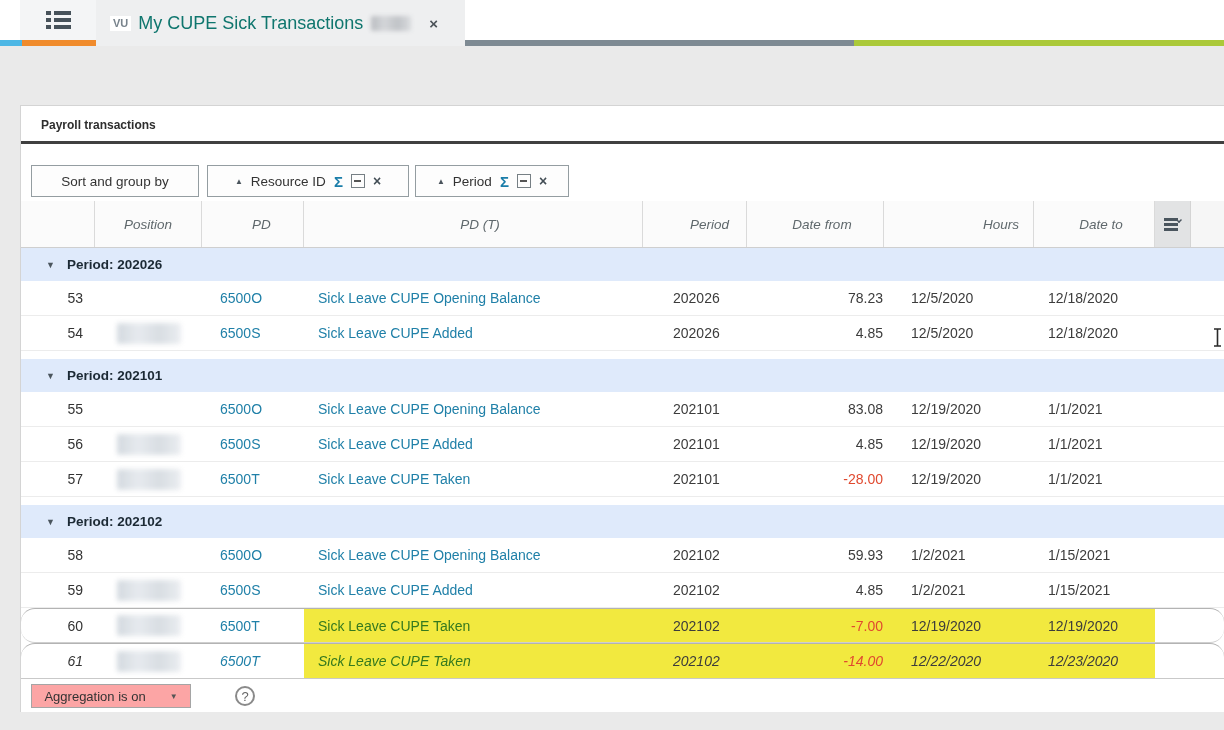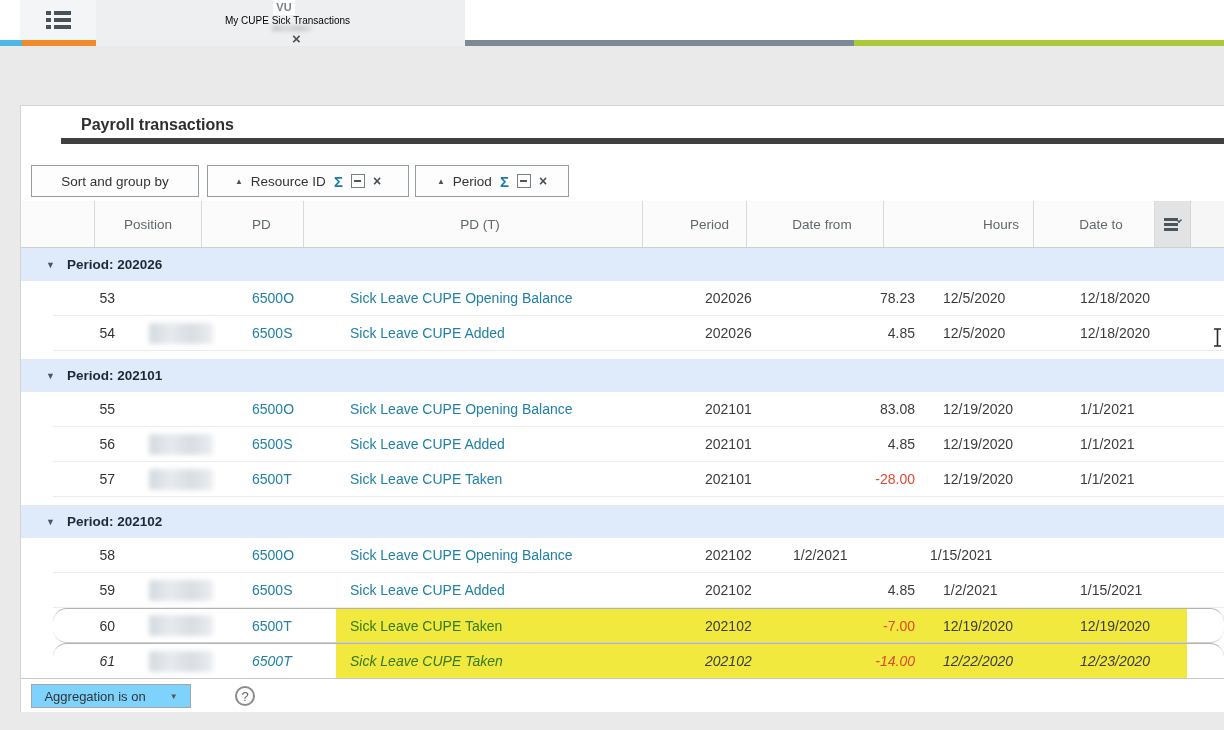--- a/index.html
+++ b/index.html
@@ -6,74 +6,74 @@
   html,body { width:1224px; height:730px; }
   body {
     position:relative; overflow:hidden; background:#eaeaea;
     font-family:"Liberation Sans", sans-serif; color:#3c3c3c;
   }
   
   .tabbar { position:absolute; left:0; top:0; width:1224px; height:40px; background:#ffffff; }
   .nav-btn { position:absolute; left:20px; top:0; width:76px; height:40px; background:#f4f5f6;
              display:flex; align-items:center; justify-content:center; cursor:pointer; }
   .tab { position:absolute; left:96px; top:0; width:369px; height:46px; background:#eeeff0;
-         display:flex; align-items:center; padding-left:14px;flex-direction:column; }
+         display:flex; align-items:center; padding-left:14px; }
   .tab-badge { background:#ffffff; color:#78838c; font-size:11px; font-weight:bold;
                padding:2px 3px; margin-right:7px; line-height:1; }
-  .tab-title { font-size:10px; color:#000000; white-space:nowrap; }
+  .tab-title { font-size:18px; color:#0f766e; white-space:nowrap; }
   .tab-redacted { display:inline-block; width:40px; height:15px; margin-left:8px;
                   background:linear-gradient(90deg,#b9bcc0,#d4d6d9,#c0c3c7,#d9dbde);
                   filter:blur(2px); border-radius:2px; }
   .tab-close { margin-left:18px; font-size:15px; font-weight:bold; color:#4c5359; cursor:pointer; line-height:1; }
   
   .strip { position:absolute; top:40px; height:6px; }
   .strip.blue   { left:0;     width:22px;  background:var(--strip_blue); }
   .strip.orange { left:22px;  width:74px;  background:var(--strip_orange); }
   .strip.gray   { left:465px; width:389px; background:var(--strip_gray); }
   .strip.green  { left:854px; width:370px; background:var(--strip_green); }
   
   .panel { position:absolute; left:20px; top:105px; width:1204px; height:607px;
            background:#ffffff; border:1px solid #d4d4d4; border-right:none; }
-  .panel-title { height:38px; line-height:38px; padding-left:20px; font-size:16px;
-                 font-weight:bold; color:#2e2e2e; border-bottom:6px solid #404040;margin-left:40px; }
+  .panel-title { height:38px; line-height:38px; padding-left:20px; font-size:12px;
+                 font-weight:bold; color:#2e2e2e; border-bottom:3px solid #404040; }
   
   .tbtn { position:absolute; top:59px; height:32px; background:#fdfdfd;
           border:1px solid #949da1; display:flex; align-items:center; justify-content:center;
           font-size:13.5px; color:#333; cursor:pointer; gap:8px; }
   .btn-sort   { left:10px;  width:168px;justify-content:center; }
   .pill-1     { left:186px; width:202px; }
   .pill-2     { left:394px; width:154px; }
   .sort-caret { font-size:8px; color:#4a545c; }
   .sigma { font-size:15px; font-weight:bold; color:#1a7da9; }
   .collapse-box { width:14px; height:14px; border:1px solid #767f84; display:inline-flex;
                   align-items:center; justify-content:center; }
   .collapse-box i { display:block; width:7px; height:2px; background:#555; }
   .pill-x { font-size:14px; font-weight:bold; color:#434e56; }
   
   .thead { position:absolute; left:0; top:95px; right:0; height:47px; display:flex;
            background:#fbfbfb; border-bottom:1px solid #cfcfcf; }
   .hcell { display:flex; align-items:center; justify-content:center; font-size:13.5px;
-           color:#5f686c; border-right:1px solid #dadada; height:100%; cursor:pointer; }
+           color:#5f686c; border-right:1px solid #dadada; height:100%; cursor:pointer;font-style:italic; }
   .menu-box { width:36px; background:#e2e3e4; border-right:1px solid #d4d4d4;
               display:flex; align-items:center; justify-content:center; cursor:pointer; }
   .hfill { flex:1; background:#f6f6f6; }
   .menu-icon { position:relative; width:18px; height:13px; }
   .menu-icon b { position:absolute; left:0; width:14px; height:3px; background:#4a555e; }
   .menu-icon b:nth-child(1){top:0;} .menu-icon b:nth-child(2){top:5px;} .menu-icon b:nth-child(3){top:10px;}
   .menu-icon .chev { position:absolute; right:0; top:-1px; width:6px; height:6px;
                      border-right:2px solid #4a555e; border-bottom:2px solid #4a555e;
                      transform:rotate(45deg) scale(.7); }
   
   .tbody { position:absolute; left:0; top:142px; right:0; }
   .group-row { height:33px; background:var(--group_band); display:flex; align-items:center;
                padding-left:25px; cursor:pointer; }
   .band-caret { font-size:9px; color:#4b565e; margin-right:12px; }
   .band-label { font-size:13.5px; font-weight:bold; color:#1c2a35; }
   .group-gap { height:8px; background:#ffffff; }
-  .data-row { display:flex; height:35px; border-bottom:1px solid #ececec; background:#fff; cursor:pointer;margin-left:32px; }
+  .data-row { display:flex; height:35px; border-bottom:1px solid #ececec; background:#fff; cursor:pointer; }
   .data-row:last-child { border-bottom:none;font-style:italic; }
   .data-row.hl-row { border-top:1px solid #b3b3b3; border-bottom-color:#cfcfcf;border-radius:14px; }
   .cell { height:100%; display:flex; align-items:center; font-size:14px; color:#3c3c3c; }
   .c0 { width:74px;  justify-content:flex-end; padding-right:12px; color:#333; }
   .c1 { width:107px; justify-content:center; }
   .c2 { width:102px; padding-left:18px;text-align:center; }
   .c3 { width:339px; padding-left:14px; }
   .c4 { width:104px; padding-left:30px; }
   .c5 { width:150px; justify-content:flex-end; padding-right:14px; }
   .c6 { width:137px; padding-left:14px; }
@@ -82,21 +82,21 @@
   .cell.hl { background:var(--highlight); }
   .cell.neg { color:var(--negative); }
   .link { color:var(--link); cursor:pointer; }
   .link-green { color:var(--taken_green); cursor:pointer; }
   .redacted { display:inline-block; width:64px; height:21px; border-radius:3px;
               background:linear-gradient(90deg,#ccd3da,#e3e7ec,#d2d8de,#e8ebef);
               filter:blur(2.5px); opacity:.85; }
   
   .tfoot { position:absolute; left:0; top:572px; right:0; height:35px; border-top:1px solid #c9c9c9;
            background:#fff; display:flex; align-items:center; }
-  .agg-btn { margin-left:10px; width:160px; height:24px; border:1px solid #a5a5a5; background:#7dd3fc;
+  .agg-btn { margin-left:10px; width:160px; height:24px; border:1px solid #a5a5a5; background:#fca5a5;
              font-size:13px; color:#333; display:flex; align-items:center; justify-content:center;
              gap:24px; cursor:pointer; }
   .agg-caret { font-size:8px; color:#555; }
   .help { margin-left:44px; width:20px; height:20px; border:2px solid #8a8a8a; border-radius:50%;
           display:flex; align-items:center; justify-content:center; font-size:13px; color:#666; cursor:pointer; }
   
   .below-panel { position:absolute; left:0; top:712px; width:1224px; height:18px; background:#eaeaea; }
   .cursor { position:absolute; left:1212px; top:327px; }
 </style>
 </head>
@@ -272,20 +272,21 @@
       <div class="data-row">
         <div class="cell c0">58</div>
         <div class="cell c1"></div>
         <div class="cell c2">
           <span class="link">6500O</span>
         </div>
         <div class="cell c3">
           <span class="link">Sick Leave CUPE Opening Balance</span>
         </div>
         <div class="cell c4">202102</div>
+        <div class="cell c5">59.93</div>
         <div class="cell c6">1/2/2021</div>
         <div class="cell c7">1/15/2021</div>
         <div class="cell fillcell"></div>
       </div>
       <div class="data-row">
         <div class="cell c0">59</div>
         <div class="cell c1">
           <span class="redacted"></span>
         </div>
         <div class="cell c2">

